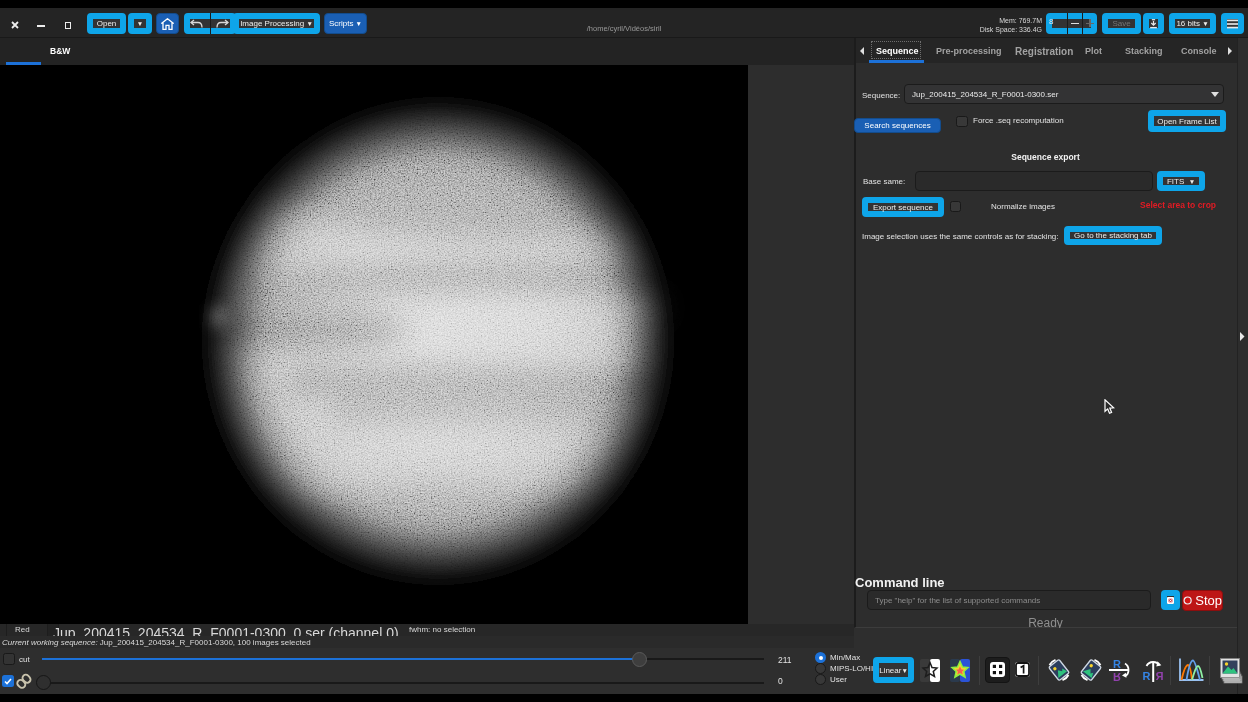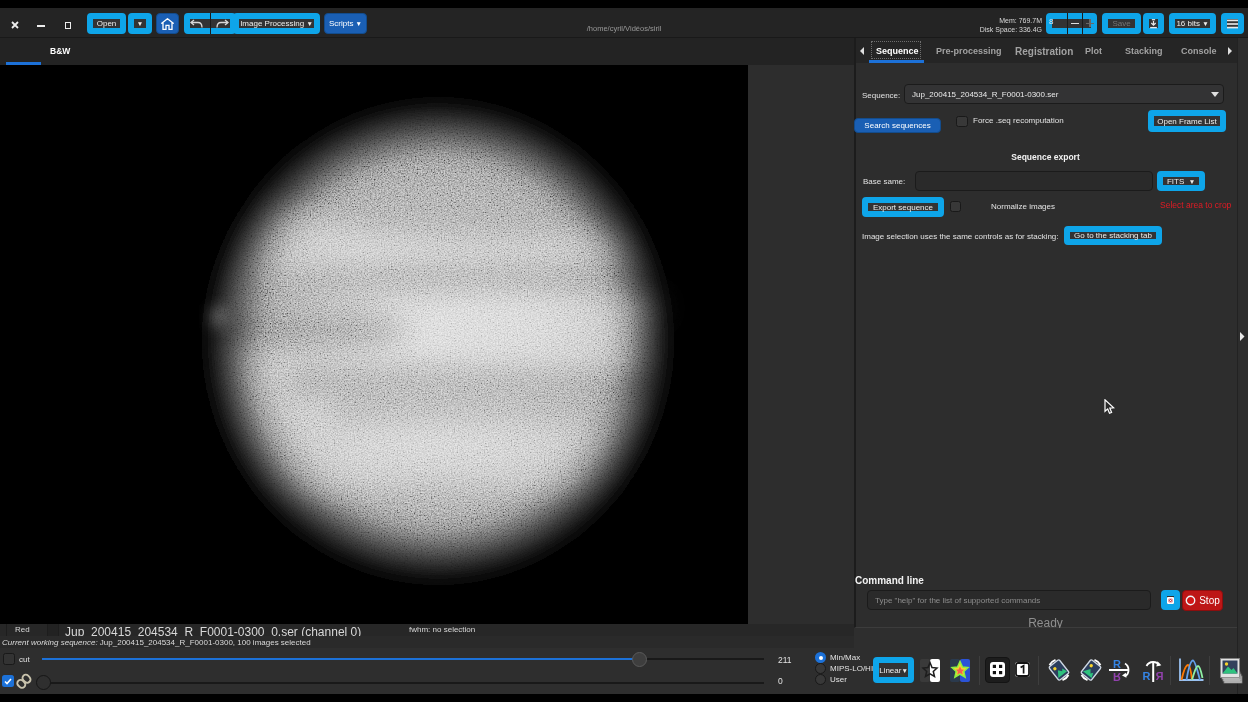--- a/index.html
+++ b/index.html
@@ -155,21 +155,21 @@
     </g>
 
     <rect x="170" y="0" width="550" height="559" filter="url(#grain)" mask="url(#planetmask)" style="mix-blend-mode:overlay" opacity="0.6"></rect>
   </svg>
 </div>
 
 <div class="abs" style="left:0;top:624px;width:854px;height:12px;background:#272727;"></div>
 <div class="abs" style="left:6px;top:624px;width:1px;height:12px;background:#1d1d1d;"></div>
 <div class="abs" style="left:47px;top:624px;width:12px;height:12px;background:#222222;border-left:1px solid #1d1d1d;border-right:1px solid #1d1d1d;"></div>
 <div class="abs lbl" style="left:15px;top:625px;font-size:8px;color:#d8d8d8;">Red</div>
-<div class="abs lbl" style="left:65px;top:625px;font-size:12px;color:#d8d8d8;">Jup_200415_204534_R_F0001-0300_0.ser (channel 0)</div>
+<div class="abs lbl" style="left:53px;top:625px;font-size:14px;color:#d8d8d8;">Jup_200415_204534_R_F0001-0300_0.ser (channel 0)</div>
 <div class="abs lbl" style="left:409px;top:625px;font-size:8px;color:#d8d8d8;">fwhm: no selection</div>
 
 <div class="abs" style="left:0;top:636px;width:854px;height:12px;background:#2a2a2a;"></div>
 <div class="abs lbl" style="left:2px;top:638px;font-size:8px;color:#dadada;"><i>Current working sequence:</i> Jup_200415_204534_R_F0001-0300, 100 images selected</div>
 
 <div class="abs" style="left:854px;top:38px;width:383px;height:590px;background:#2d2d2d;border-left:2px solid #1c1c1c;border-bottom:1px solid #3c3c3c;"></div>
 <div class="abs" style="left:856px;top:38px;width:381px;height:25px;background:#252525;"></div>
 <div id="rp" class="abs" style="left:854px;top:38px;width:383px;height:590px;">
 
   <svg class="abs" style="left:5px;top:9px;" width="6" height="8" viewBox="0 0 6 8">
@@ -198,46 +198,46 @@
   <div class="abs lbl" style="left:119px;top:78px;">Force .seq recomputation</div>
   <div class="btn abs" style="left:294px;top:72px;width:78px;height:22px;">Open Frame List</div>
 
   <div class="abs" style="left:0;top:114px;width:383px;text-align:center;font-size:8.5px;font-weight:bold;color:#f2f2f2;">Sequence export</div>
   <div class="abs lbl" style="left:9px;top:139px;">Base same:</div>
   <div class="abs" style="left:61px;top:133px;width:238px;height:20px;background:#2a2a2a;border:1px solid #1b1b1b;border-radius:4px;"></div>
   <div class="btn abs" style="left:303px;top:133px;width:48px;height:20px;">FITS&nbsp;&nbsp;<span class="arr">▼</span></div>
   <div class="btn abs" style="left:8px;top:159px;width:82px;height:20px;">Export sequence</div>
   <div class="cb abs" style="left:96px;top:163px;width:11px;height:11px;"></div>
   <div class="abs lbl" style="left:110px;top:164px;padding-left:27px;">Normalize images</div>
-  <div class="abs" style="left:306px;top:162px;font-size:8.5px;font-weight:normal;color:#e01b24;white-space:nowrap;">Select area to crop</div>
+  <div class="abs" style="left:286px;top:162px;font-size:8.5px;font-weight:bold;color:#e01b24;white-space:nowrap;">Select area to crop</div>
 
   <div class="abs lbl" style="left:8px;top:194px;">Image selection uses the same controls as for stacking:</div>
   <div class="btn abs" style="left:210px;top:188px;width:98px;height:19px;">Go to the stacking tab</div>
 
   <svg class="abs" style="left:250px;top:361px;" width="11" height="16" viewBox="0 0 11 16">
     <path d="M1 0.8 L1 12.3 L3.7 9.9 L5.5 14.3 L7.6 13.4 L5.8 9.1 L9.7 8.8 Z" fill="#2a2a2a" stroke="#fff" stroke-width="1.2"></path>
   </svg>
 
-  <div class="abs" style="left:1px;top:537px;font-size:10px;font-weight:bold;color:#f2f2f2;">Command line</div>
+  <div class="abs" style="left:1px;top:537px;font-size:13px;font-weight:bold;color:#f2f2f2;">Command line</div>
   <div class="abs" style="left:13px;top:552px;width:284px;height:20px;background:#2a2a2a;border:1px solid #1b1b1b;border-radius:4px;"></div>
   <div class="abs lbl" style="left:21px;top:558px;color:#8d8d8d;">Type "help" for the list of supported commands</div>
   <div class="btn abs" style="left:307px;top:552px;width:19px;height:20px;background:#2f2f2f;">
     <svg width="11" height="11" viewBox="0 0 11 11">
           <rect width="11" height="11" rx="1.5" fill="#fff"></rect>
           <path d="M2.6 2.6 L4.6 5.5 L2.6 8.4 Z" fill="#c01c28"></path>
           <path d="M8.4 2.6 L6.4 5.5 L8.4 8.4 Z" fill="#c01c28"></path>
           <path d="M2.6 2.6 L5.5 4.6 L8.4 2.6 Z" fill="#c01c28"></path>
           <path d="M2.6 8.4 L5.5 6.4 L8.4 8.4 Z" fill="#c01c28"></path>
         </svg>
   </div>
   <div class="abs" style="left:328px;top:552px;width:41px;height:21px;background:#bd1616;border:1px solid #8c0e0e;border-radius:4px;display:flex;align-items:center;justify-content:center;">
     <svg width="11" height="11" viewBox="0 0 11 11">
           <circle cx="5.5" cy="5.5" r="4.2" fill="#d41717" stroke="#eef4f8" stroke-width="1.4"></circle>
         </svg>
-    <span style="color:#fff;font-size:10px;margin-left:3px;">Stop</span>
+    <span style="color:#fff;font-size:13px;margin-left:3px;">Stop</span>
   </div>
   <div class="abs" style="left:0;top:578px;width:383px;text-align:center;font-size:12px;color:#8f8f8f;">Ready</div>
 </div>
 
 <div class="abs" style="left:1237px;top:38px;width:11px;height:656px;background:#2d2d2d;border-left:1px solid #222;"></div>
 <svg class="abs" style="left:1239px;top:332px;" width="6" height="9" viewBox="0 0 6 9">
       <path d="M1 0 L5.5 4.5 L1 9 Z" fill="#e8e8e8"></path>
     </svg>
 
 <div class="abs" style="left:854px;top:628px;width:383px;height:66px;background:#2e2e2e;"></div>

